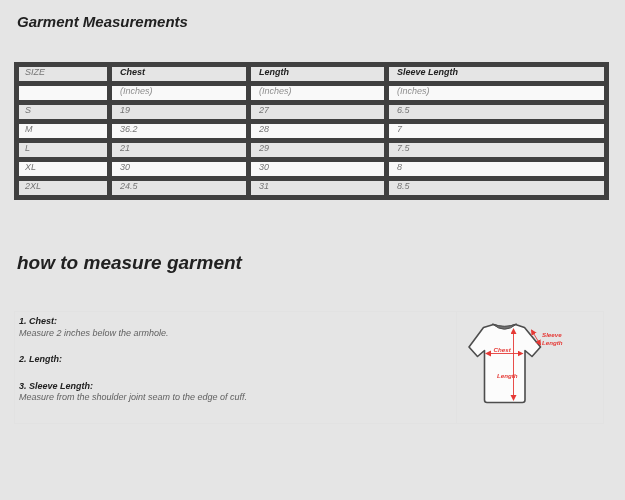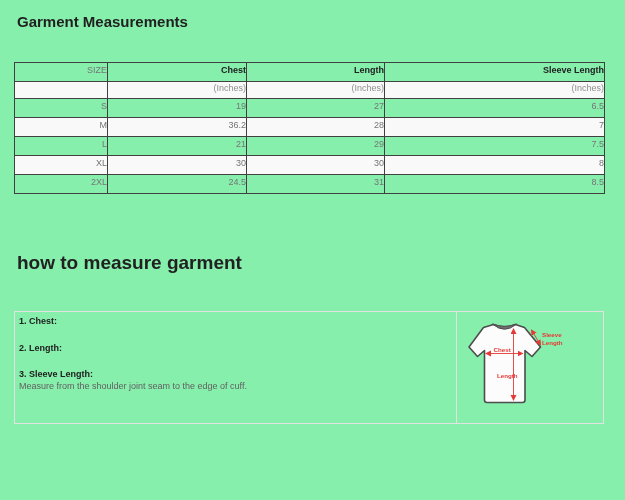--- a/index.html
+++ b/index.html
@@ -3,38 +3,38 @@
 <meta charset="utf-8">
 <style>
   * { margin:0; padding:0; box-sizing:border-box; }
   html,body { background:#ffffff; }
   body {
     width:625px; height:500px;
     font-family:"Liberation Sans", sans-serif;
     position:relative;
     overflow:hidden;
   }
-  .page { position:relative; width:625px; height:500px; background:#86efac; }
+  .page { position:relative; width:625px; height:500px; background:#e5e5e5;font-style:italic; }
 
   .page-title {
     position:absolute; left:17px; top:13px;
     font-size:15px; font-weight:bold; color:#212121;
   }
   .page-note {
     position:absolute; left:15px; top:45px;
     font-size:9px; color:#3d3d3d;
   }
 
   table.size-table {
     position:absolute; left:14px; top:62px; width:590px;
     border-collapse:collapse; table-layout:fixed;
   }
   .size-table th, .size-table td {
-    border:1px solid #404040;
-    font-size:9px; text-align:right;
+    border:5px solid #404040;
+    font-size:9px; text-align:left;
     height:19px; padding:0 0 4px 8px; vertical-align:middle;
   }
   .size-table th { color:#212121; font-weight:bold; }
   .size-table th.c-size { color:#757575; font-weight:normal; }
   .size-table th.c-size, .size-table td.c-size { padding-left:6px; }
   .size-table td { color:#757575;margin-top:15px; }
   .size-table tr.units td { height:17px; color:#8f8f8f; }
   .size-table tr.zebra { background:#f9f9f9; }
 
   .section-title {
@@ -124,20 +124,21 @@
       </tr>
     </tbody>
   </table>
 
   <div class="section-title">how to measure garment</div>
 
   <div class="measure-box">
     <div class="measure-text-panel">
       <div class="step">
         <div class="step-label">1. Chest:</div>
+        <div class="step-desc">Measure 2 inches below the armhole.</div>
       </div>
       <div class="step">
         <div class="step-label">2. Length:</div>
       </div>
       <div class="step">
         <div class="step-label">3. Sleeve Length:</div>
         <div class="step-desc">Measure from the shoulder joint seam to the edge of cuff.</div>
       </div>
     </div>
 

